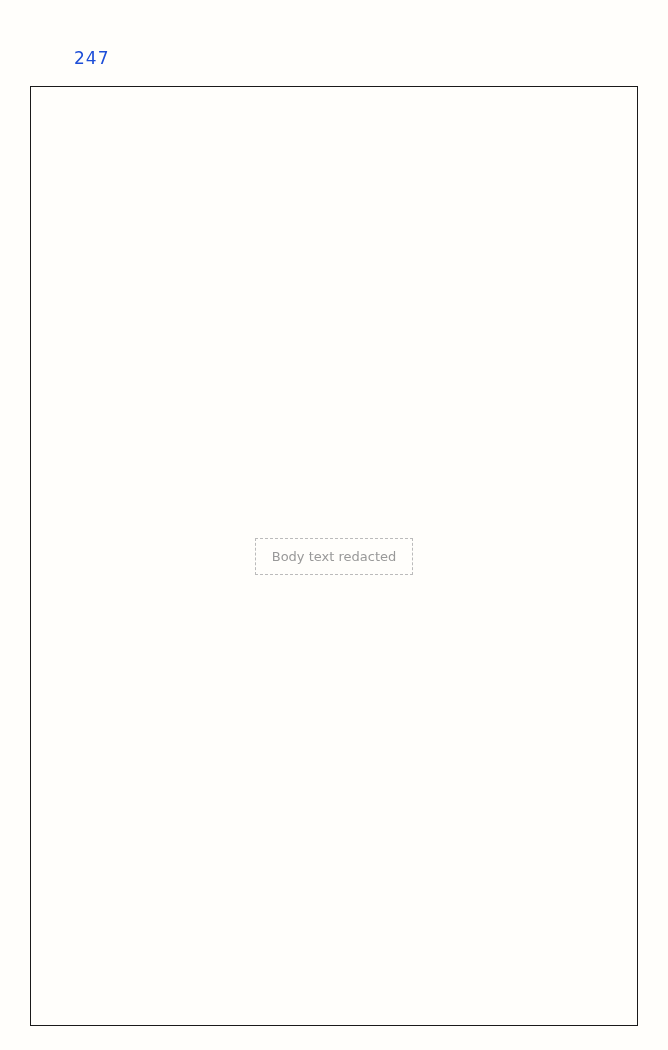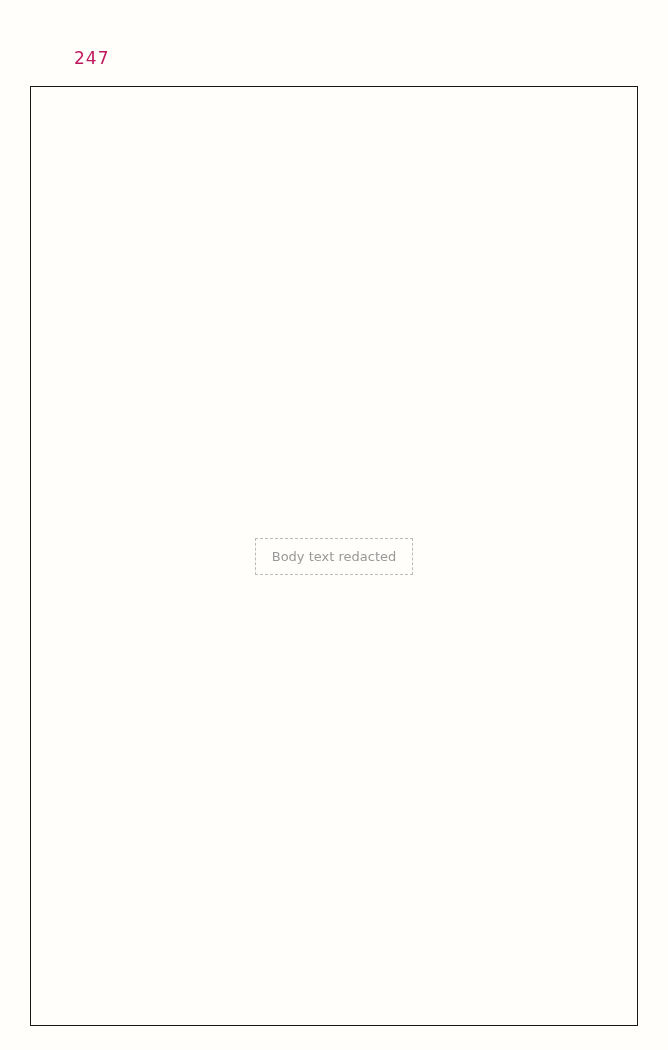--- a/index.html
+++ b/index.html
@@ -1,20 +1,20 @@
 <!DOCTYPE html>
 <html><head>
 <meta charset="utf-8">
 <style>
   html,body{margin:0;padding:0;background:#fff;}
   .page{position:relative;width:668px;height:1050px;background:#fffefb;
         font-family:"DejaVu Sans","Liberation Sans",sans-serif;box-sizing:border-box;}
   .frame{position:absolute;left:30px;top:86px;right:30px;bottom:24px;
          border:1px solid #1a1a1a;}
-  .page-number{position:absolute;left:74px;top:48px;font-size:17px;color:#be185d;
+  .page-number{position:absolute;left:74px;top:48px;font-size:17px;color:#1d4ed8;
                letter-spacing:1px;}
   .text-area{position:absolute;left:56px;top:112px;right:56px;bottom:50px;
              writing-mode:vertical-rl;text-orientation:upright;
              display:flex;align-items:center;justify-content:center;}
   .redaction-note{writing-mode:horizontal-tb;color:#999;font-size:13px;
                   border:1px dashed #bbb;padding:10px 16px;}
 </style>
 </head>
 <body>
 

